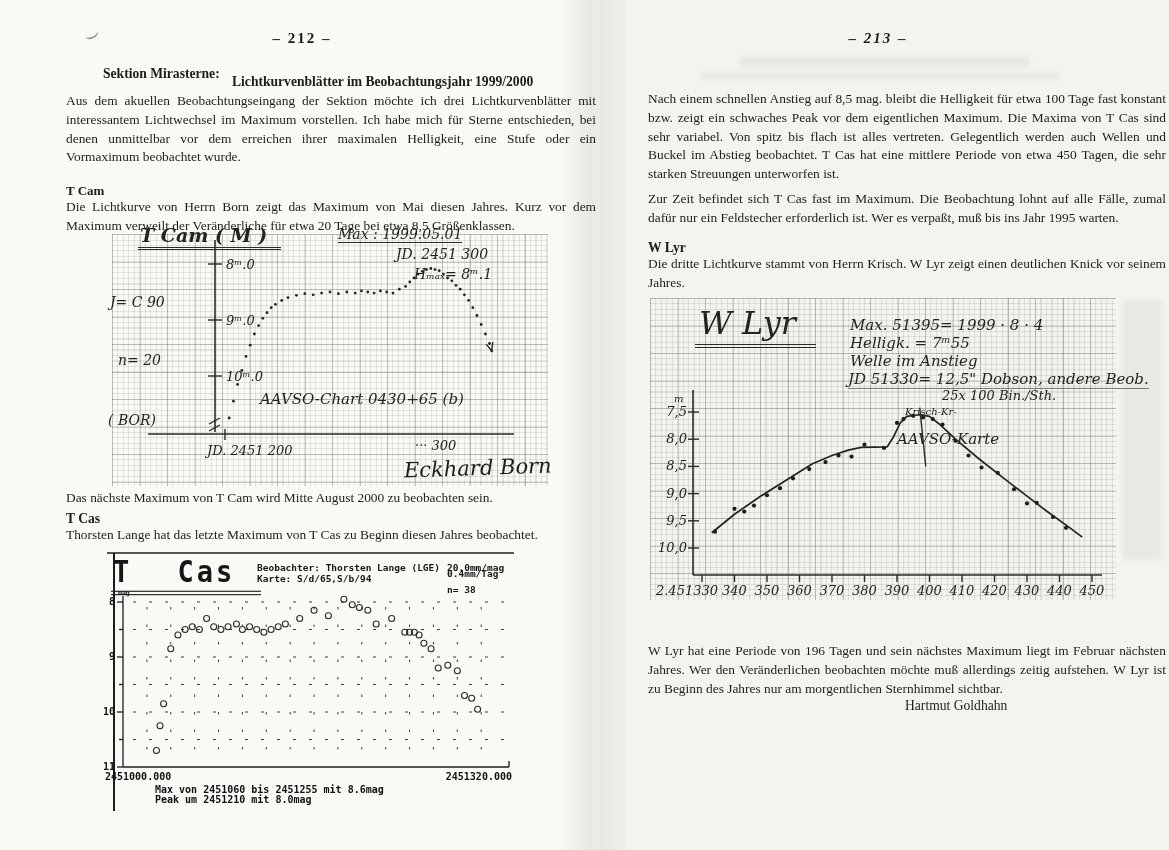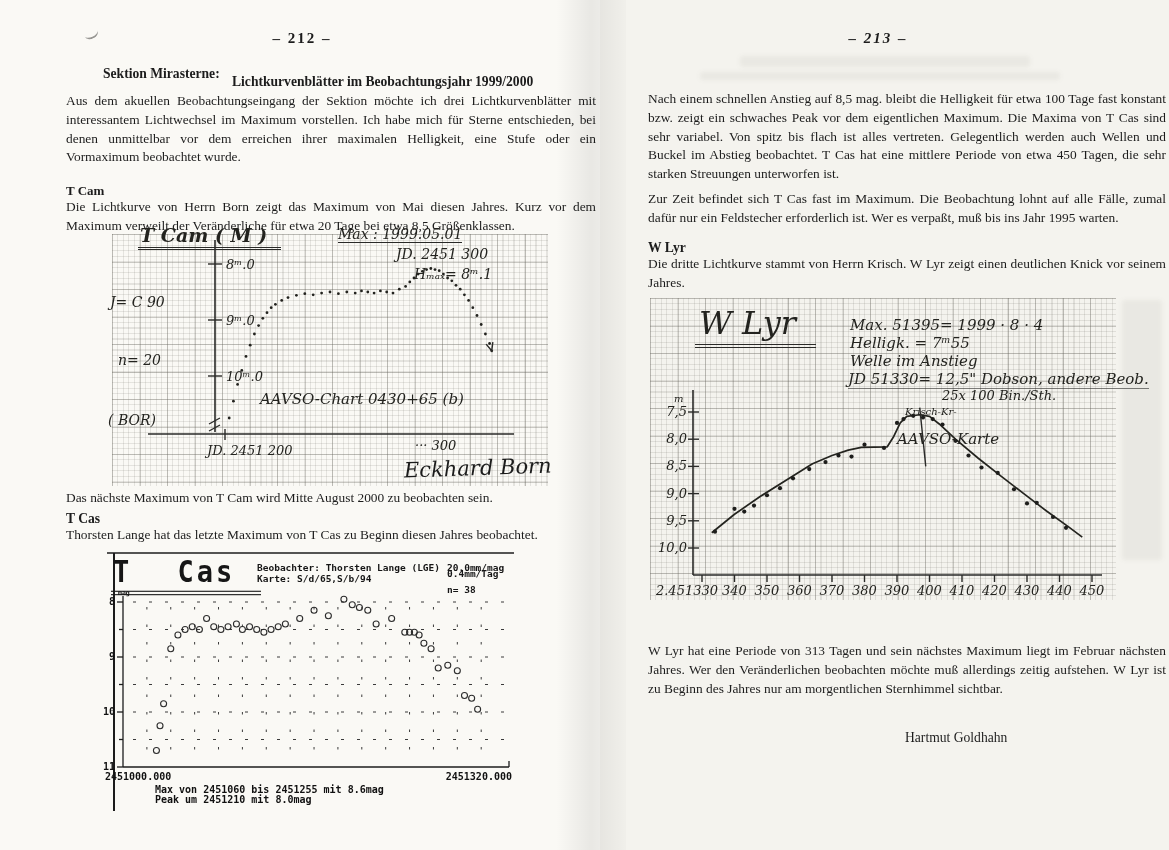--- a/index.html
+++ b/index.html
@@ -324,14 +324,14 @@
   <div class="abs hw" style="left:45px;top:6px;font-size:32px;border-bottom:4px double #2a2a28;padding:0 20px 2px 4px;">W Lyr</div>
   <div class="abs hw" style="left:200px;top:18px;font-size:15px;">Max. 51395= 1999 · 8 · 4</div>
   <div class="abs hw" style="left:200px;top:36px;font-size:15px;">Helligk. = 7ᵐ55</div>
   <div class="abs hw" style="left:200px;top:54px;font-size:15px;">Welle im Anstieg</div>
   <div class="abs hw" style="left:198px;top:72px;font-size:15px;border-bottom:1px solid rgba(42,42,40,.6);">JD 51330= 12,5" Dobson, andere Beob.</div>
   <div class="abs hw" style="left:292px;top:90px;font-size:13px;">25x 100 Bin./Sth.</div>
   <div class="abs hw" style="left:255px;top:108px;font-size:10px;">Krisch-Kr-</div>
   <div class="abs hw" style="left:247px;top:132px;font-size:15px;">AAVSO-Karte</div>
 </div>
 
-<div class="abs par" style="left:648px;top:642px;width:518px;">W Lyr hat eine Periode von 313 Tagen und sein nächstes Maximum liegt im Februar nächsten Jahres. Wer den Veränderlichen beobachten möchte muß allerdings zeitig aufstehen. W Lyr ist zu Beginn des Jahres nur am morgentlichen Sternhimmel sichtbar.</div>
-<div class="abs" style="left:905px;top:730px;font-size:13.6px;">Hartmut Goldhahn</div>
+<div class="abs par" style="left:648px;top:642px;width:518px;">W Lyr hat eine Periode von 196 Tagen und sein nächstes Maximum liegt im Februar nächsten Jahres. Wer den Veränderlichen beobachten möchte muß allerdings zeitig aufstehen. W Lyr ist zu Beginn des Jahres nur am morgentlichen Sternhimmel sichtbar.</div>
+<div class="abs" style="left:905px;top:698px;font-size:13.6px;">Hartmut Goldhahn</div>
 
 </body></html>

